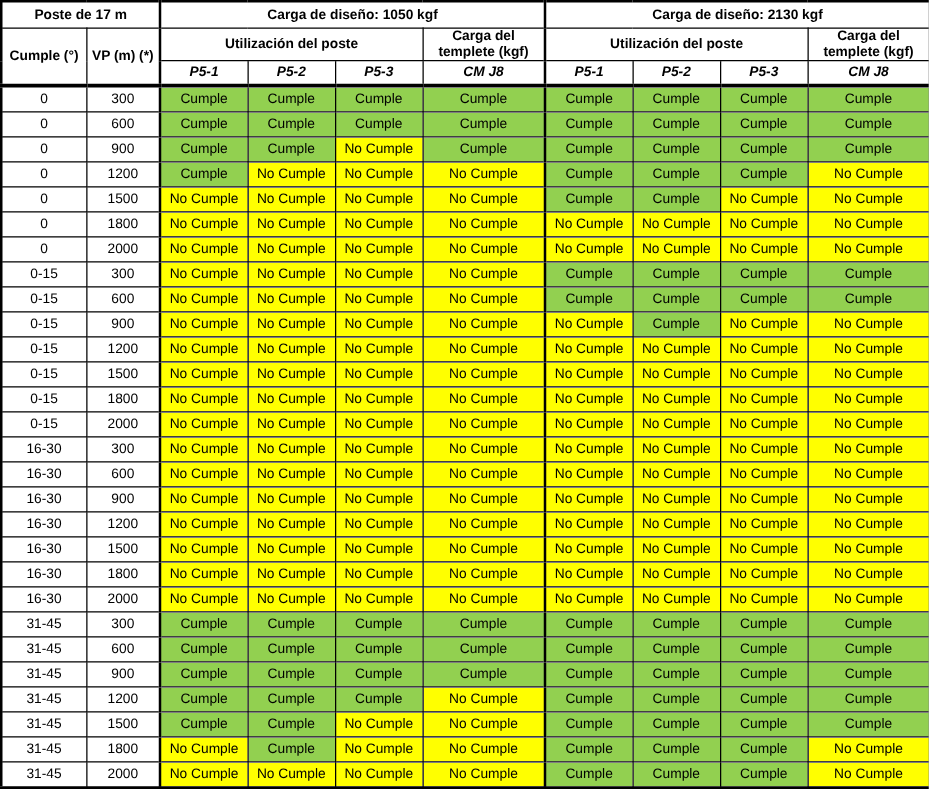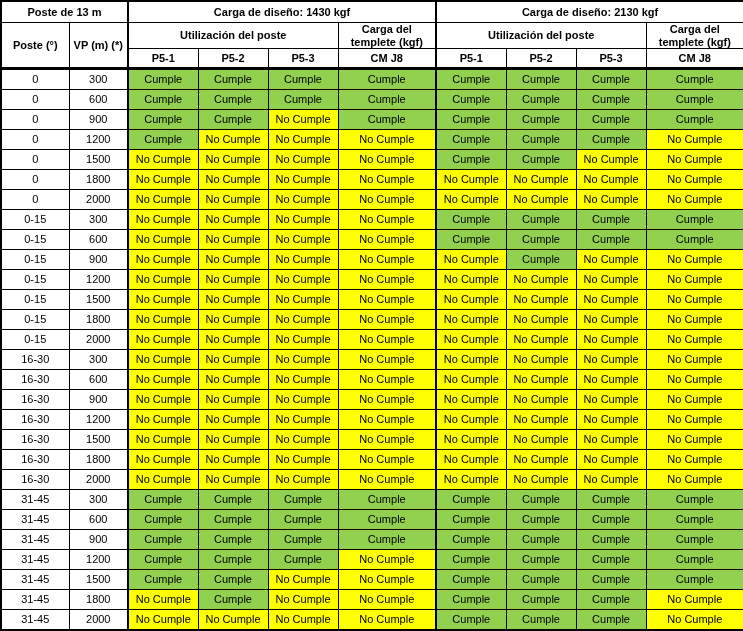--- a/index.html
+++ b/index.html
@@ -19,21 +19,21 @@
     padding:0 1px;
     font-size:11px;
     color:#000;
     background:var(--headerbg,#fff);
     overflow:hidden;
     line-height:1.15;
   }
   th { font-weight:bold; }
   tr.r1 th { height:20px; }
   tr.r2 th { height:25px; }
-  tr.r3 th { height:18px; }
+  tr.r3 th { height:18px;font-style:italic; }
   tbody td { height:19px; }
   tbody tr:first-child td { border-top:3px solid var(--border,#000); }
   .bl2 { border-left:2px solid var(--border,#000); }
   td.pass { background:var(--pass,#92d050); }
   td.fail { background:var(--fail,#ffff00); }
   td.plain { background:var(--headerbg,#fff); }
 </style>
 </head>
 <body>
 
@@ -46,26 +46,26 @@
         <col style="width:70px">
         <col style="width:70px">
         <col style="width:98px">
       <col style="width:70px">
         <col style="width:70px">
         <col style="width:70px">
         <col style="width:98px">
     </colgroup>
     <thead>
       <tr class="r1">
-        <th colspan="2">Poste de 13 m</th>
-        <th colspan="4" class="bl2">Carga de diseño: 1430 kgf</th>
+        <th colspan="2">Poste de 17 m</th>
+        <th colspan="4" class="bl2">Carga de diseño: 1050 kgf</th>
         <th colspan="4" class="bl2">Carga de diseño: 2130 kgf</th>
       </tr>
       <tr class="r2">
-        <th rowspan="2">Poste (°)</th>
+        <th rowspan="2">Cumple (°)</th>
         <th rowspan="2">VP (m) (*)</th>
         <th colspan="3" class="bl2">Utilización del poste</th>
         <th>Carga del templete (kgf)</th>
         <th colspan="3" class="bl2">Utilización del poste</th>
         <th>Carga del templete (kgf)</th>
       </tr>
       <tr class="r3">
         <th class="bl2">P5-1</th>
         <th>P5-2</th>
         <th>P5-3</th>

